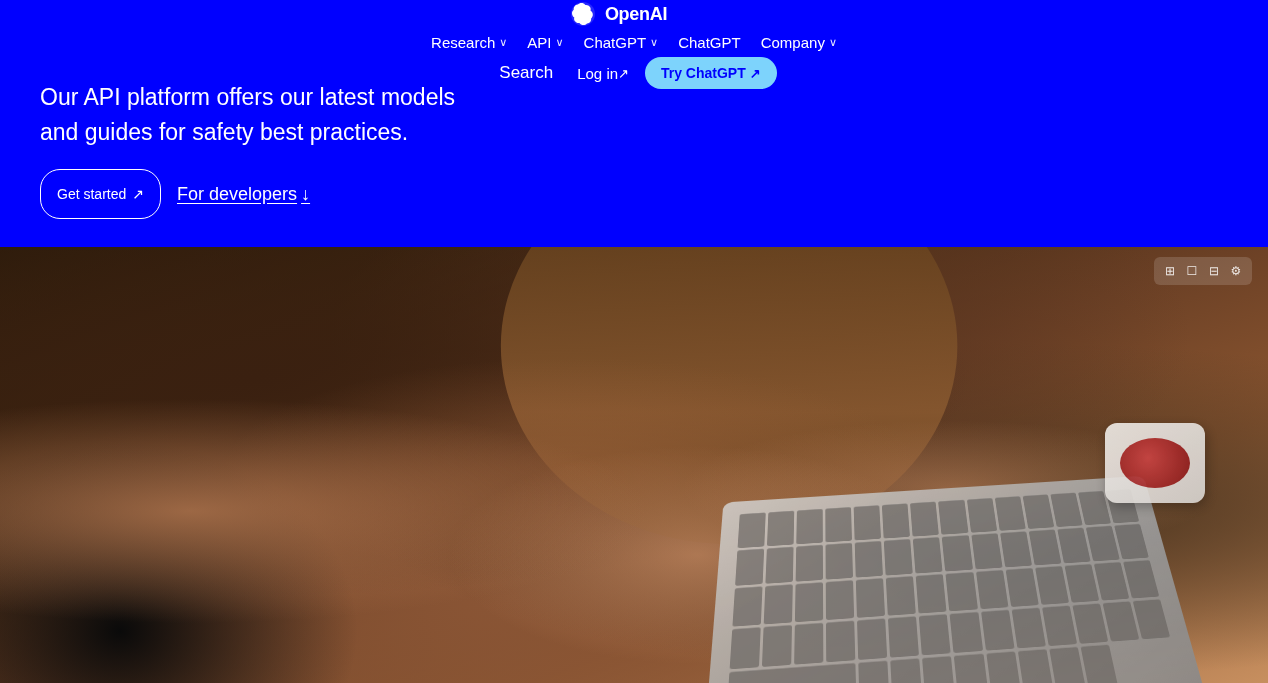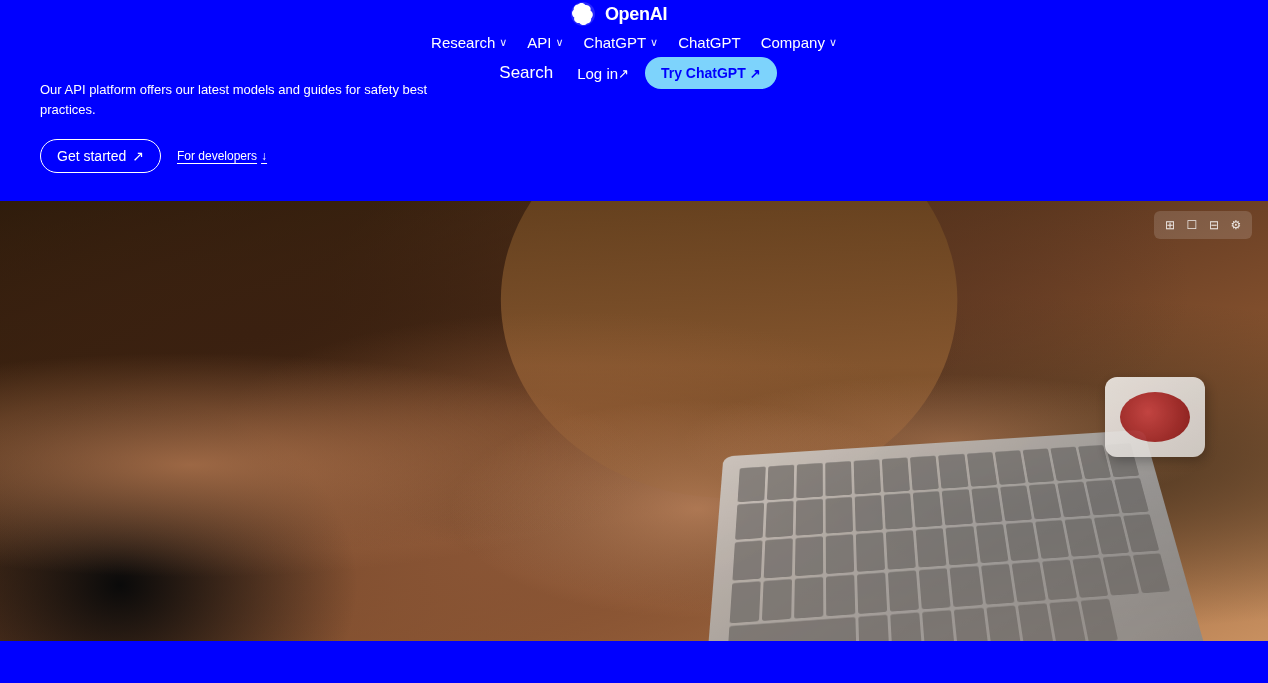--- a/index.html
+++ b/index.html
@@ -139,50 +139,50 @@
     }
 
     .hero-right {
       flex: 0 0 auto;
       max-width: 420px;
       padding-top: 4px;
     }
 
     .hero-description {
       color: white;
-      font-size: 13px;
+      font-size: 23px;
       line-height: 1.5;
       margin-bottom: 20px;
     }
 
     .hero-buttons {
       display: flex;
       gap: 16px;
       align-items: center;
     }
 
     .btn-get-started {
       background-color: transparent;
       color: white;
       border: 1.5px solid white;
-      padding: 8px 16px;
+      padding: 16px 16px;
       border-radius: 20px;
       font-size: 14px;
       font-weight: 500;
       cursor: pointer;
       display: flex;
       align-items: center;
       gap: 6px;
     }
 
     .btn-for-developers {
       color: white;
       background: transparent;
       border: none;
-      font-size: 12px;
+      font-size: 18px;
       font-weight: 500;
       cursor: pointer;
       display: flex;
       align-items: center;
       gap: 4px;
       text-decoration: underline;
       text-underline-offset: 3px;
     }
 
     

